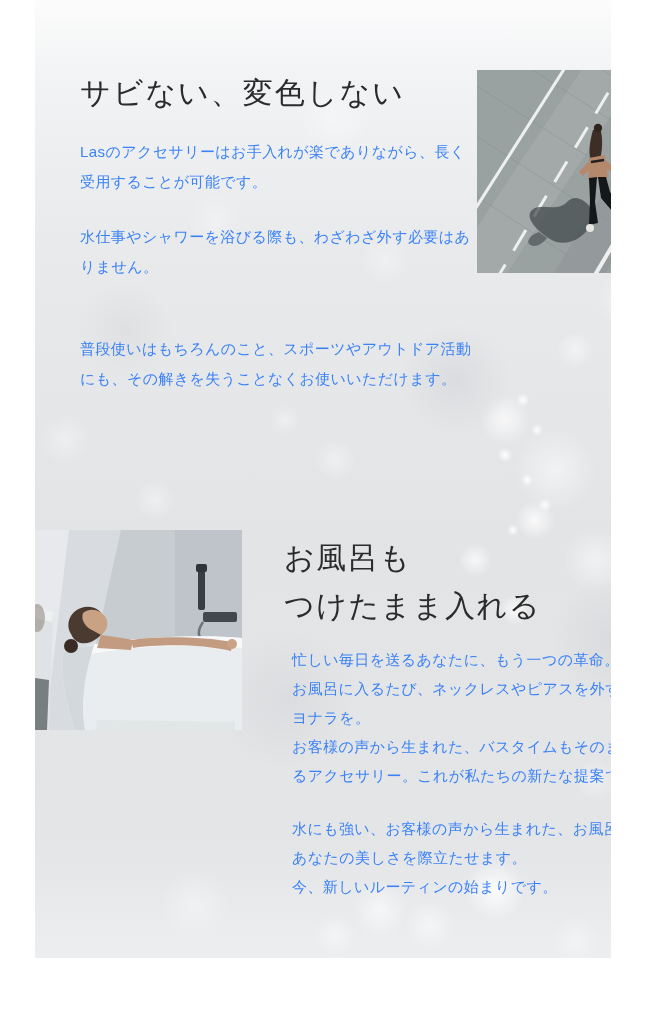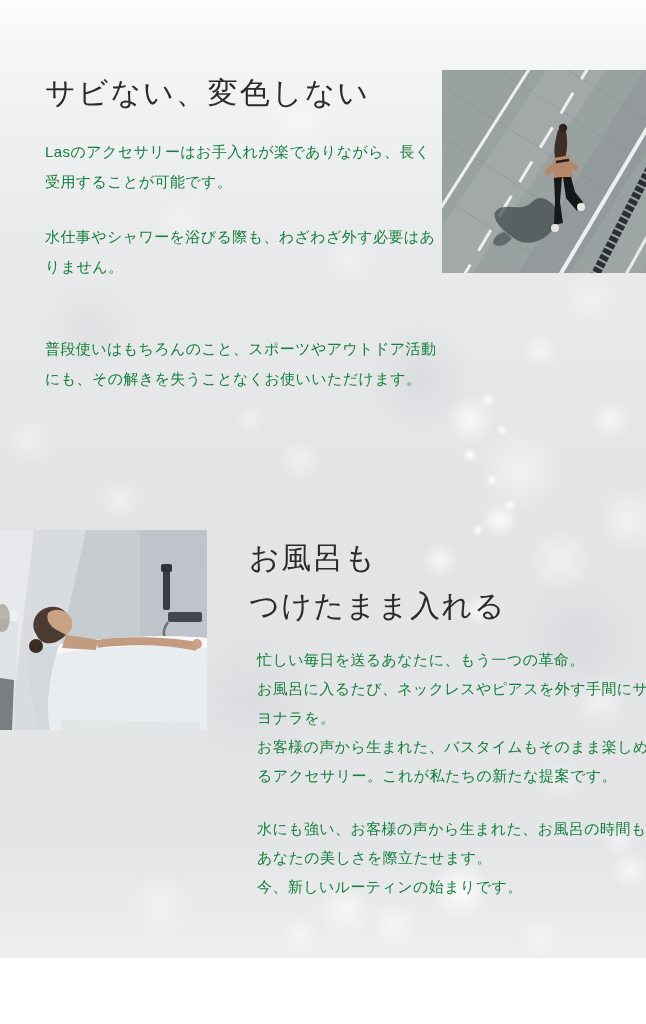--- a/index.html
+++ b/index.html
@@ -1,17 +1,17 @@
 <!DOCTYPE html>
 <html><head>
 <meta charset="utf-8">
 <style>
   html,body { margin:0; padding:0; background:#ffffff; }
   .page {
-    position:relative; width:646px; height:1024px; margin:0 auto;
+    position:relative; width:576px; height:1024px; margin:0 auto;
     background:#ffffff; overflow:hidden;
     font-family:"Liberation Sans", sans-serif;
   }
   
   .bg {
     position:absolute; left:0; top:0; width:646px; height:958px;
     background:linear-gradient(180deg,#fcfcfd 0%,#f2f3f4 8%,#e9eaec 25%,#e3e4e6 55%,#e4e5e7 88%,#edeef0 100%);
   }
   .bg::before {
     content:""; position:absolute; inset:0;
@@ -58,21 +58,21 @@
   
   .h-serif {
     position:absolute; margin:0;
     font-family:"Liberation Serif", serif; font-weight:500;
     color:#2b2b2b;
   }
   .h1 { left:45px; top:74px; font-size:30px; letter-spacing:2px; line-height:38px; }
   .h2 { left:249px; top:534px; font-size:30px; letter-spacing:1.5px; line-height:48px; }
   .body-p {
     position:absolute; margin:0;
-    font-size:15px; letter-spacing:.4px; color:#15803d;
+    font-size:15px; letter-spacing:.4px; color:#3b82f6;
     white-space:pre;
   }
   .s1 { left:45px; line-height:30px; }
   .p1 { top:137px; } .p2 { top:222px; } .p3 { top:304px;margin-top:30px; } .p4 { top:391px; }
   .s2 { left:257px; line-height:29px; }
   .p5 { top:645px; } .p6 { top:814px; }
   
   .photo { position:absolute; display:block; }
   .img-run  { left:442px; top:70px;  width:204px; height:203px; }
   .img-bath { left:0;     top:530px; width:207px; height:200px; }

